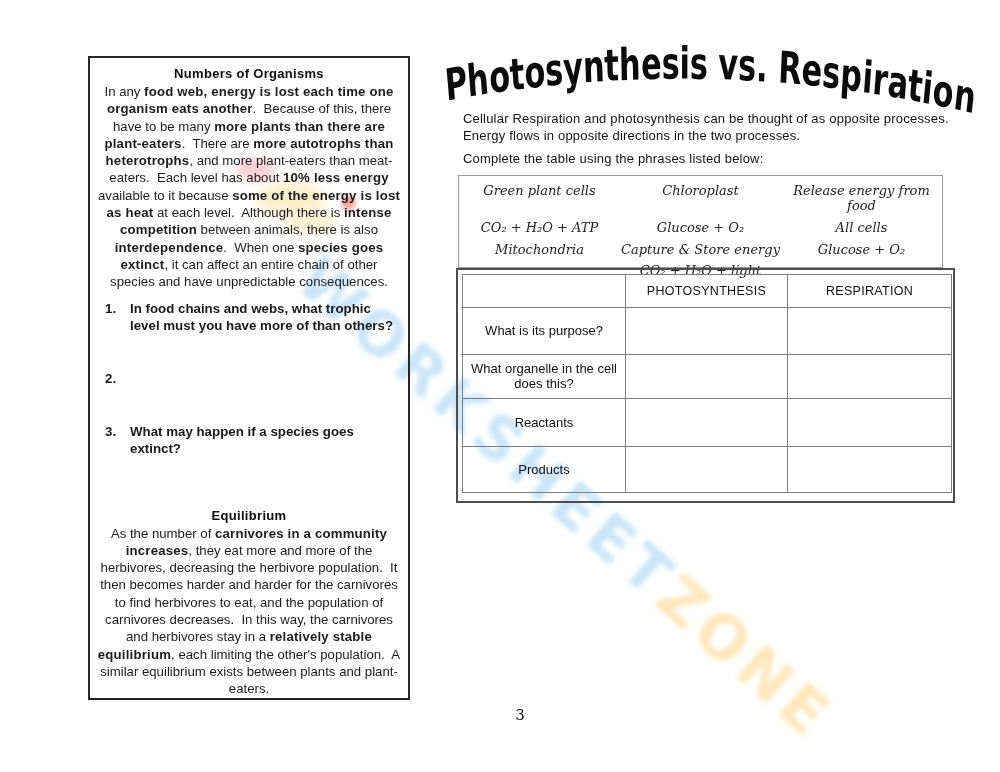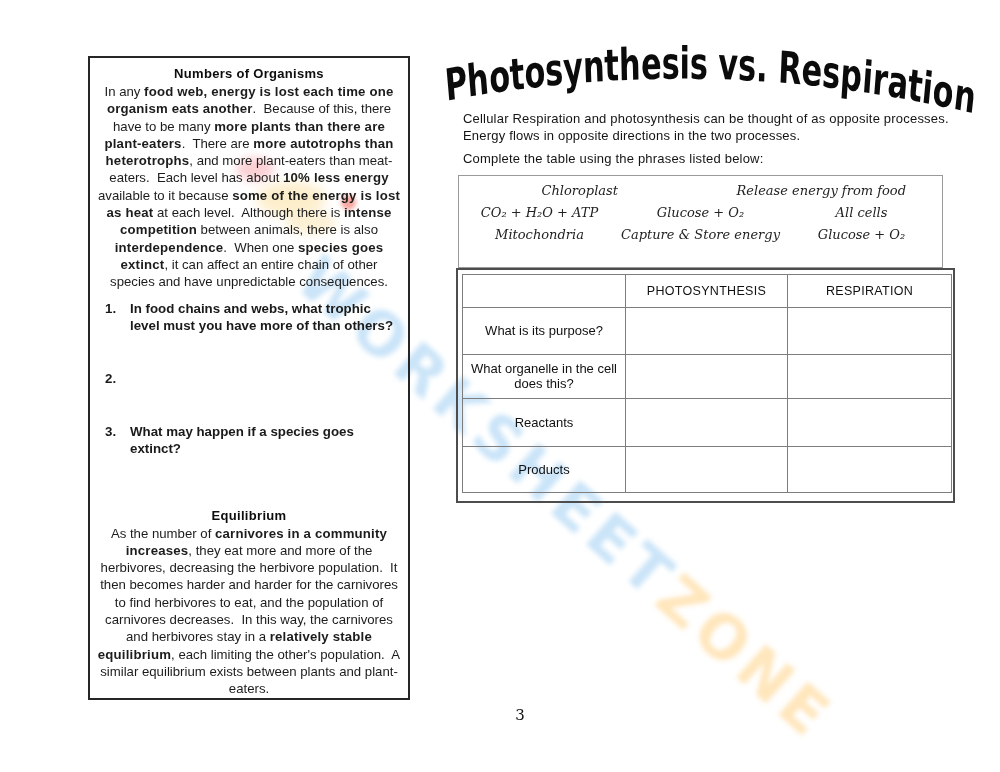--- a/index.html
+++ b/index.html
@@ -107,33 +107,35 @@
   <div class="box-para"><span>As the number of </span><b>carnivores in a community increases</b><span>, they eat more and more of the herbivores, decreasing the herbivore population.  It then becomes harder and harder for the carnivores to find herbivores to eat, and the population of carnivores decreases.  In this way, the carnivores and herbivores stay in a </span><b>relatively stable equilibrium</b><span>, each limiting the other's population.  A similar equilibrium exists between plants and plant-eaters.</span></div>
 </div>
 
 <div class="arc-title"><span style="transform: translateY(-2.1px) rotate(-0.125rad);">P</span><span style="transform: translateY(-5.8px) rotate(-0.113rad);">h</span><span style="transform: translateY(-9.1px) rotate(-0.101rad);">o</span><span style="transform: translateY(-11.5px) rotate(-0.091rad);">t</span><span style="transform: translateY(-13.7px) rotate(-0.081rad);">o</span><span style="transform: translateY(-15.9px) rotate(-0.071rad);">s</span><span style="transform: translateY(-17.7px) rotate(-0.06rad);">y</span><span style="transform: translateY(-19.3px) rotate(-0.049rad);">n</span><span style="transform: translateY(-20.4px) rotate(-0.039rad);">t</span><span style="transform: translateY(-21.3px) rotate(-0.029rad);">h</span><span style="transform: translateY(-22px) rotate(-0.017rad);">e</span><span style="transform: translateY(-22.3px) rotate(-0.006rad);">s</span><span style="transform: translateY(-22.4px) rotate(0.002rad);">i</span><span style="transform: translateY(-22.2px) rotate(0.01rad);">s</span><span style="transform: translateY(-22px) rotate(0.018rad);">&nbsp;</span><span style="transform: translateY(-21.5px) rotate(0.026rad);">v</span><span style="transform: translateY(-20.6px) rotate(0.037rad);">s</span><span style="transform: translateY(-19.7px) rotate(0.045rad);">.</span><span style="transform: translateY(-19px) rotate(0.051rad);">&nbsp;</span><span style="transform: translateY(-17.6px) rotate(0.061rad);">R</span><span style="transform: translateY(-15.5px) rotate(0.073rad);">e</span><span style="transform: translateY(-13.3px) rotate(0.084rad);">s</span><span style="transform: translateY(-10.7px) rotate(0.095rad);">p</span><span style="transform: translateY(-8.3px) rotate(0.104rad);">i</span><span style="transform: translateY(-6.3px) rotate(0.111rad);">r</span><span style="transform: translateY(-3.3px) rotate(0.121rad);">a</span><span style="transform: translateY(-0.1px) rotate(0.13rad);">t</span><span style="transform: translateY(2.3px) rotate(0.137rad);">i</span><span style="transform: translateY(5.5px) rotate(0.146rad);">o</span><span style="transform: translateY(10.2px) rotate(0.157rad);">n</span></div>
 
 <div class="intro">Cellular Respiration and photosynthesis can be thought of as opposite processes.  Energy flows in opposite directions in the two processes.</div>
 <div class="instruction">Complete the table using the phrases listed below:</div>
 
 <div class="word-bank">
   <div class="wb-row">
+    <div class="wb-cell">Green plant cells</div>
     <div class="wb-cell">Chloroplast</div>
     <div class="wb-cell">Release energy from food</div>
   </div>
   <div class="wb-row">
     <div class="wb-cell">CO₂ + H₂O + ATP</div>
     <div class="wb-cell">Glucose + O₂</div>
     <div class="wb-cell">All cells</div>
   </div>
   <div class="wb-row">
     <div class="wb-cell">Mitochondria</div>
     <div class="wb-cell">Capture &amp; Store energy</div>
     <div class="wb-cell">Glucose + O₂</div>
   </div>
+  <div class="wb-bottom">CO₂ + H₂O + light</div>
 </div>
 
 <div class="table-box">
   <table class="cmp-table">
     <colgroup>
         <col style="width:163px">
         <col style="width:162px">
         <col style="width:164px">
       </colgroup>
     <tbody>

